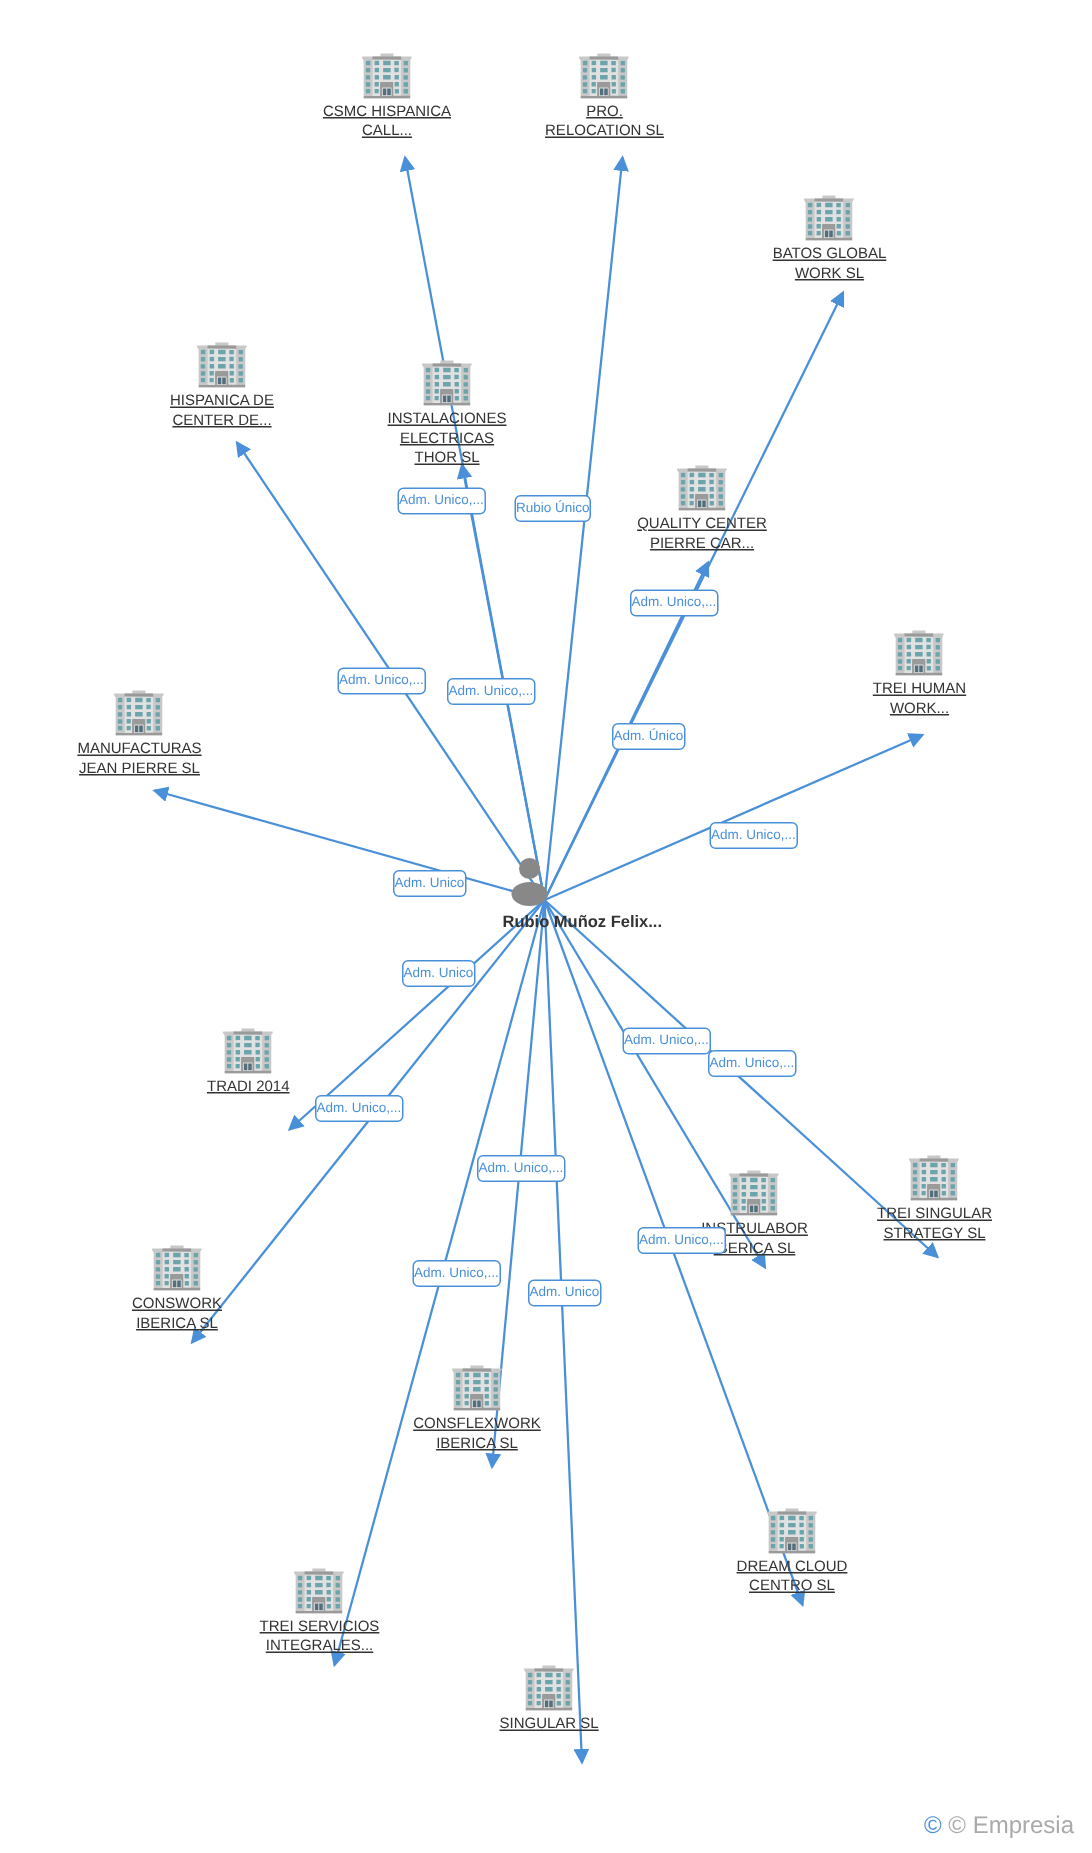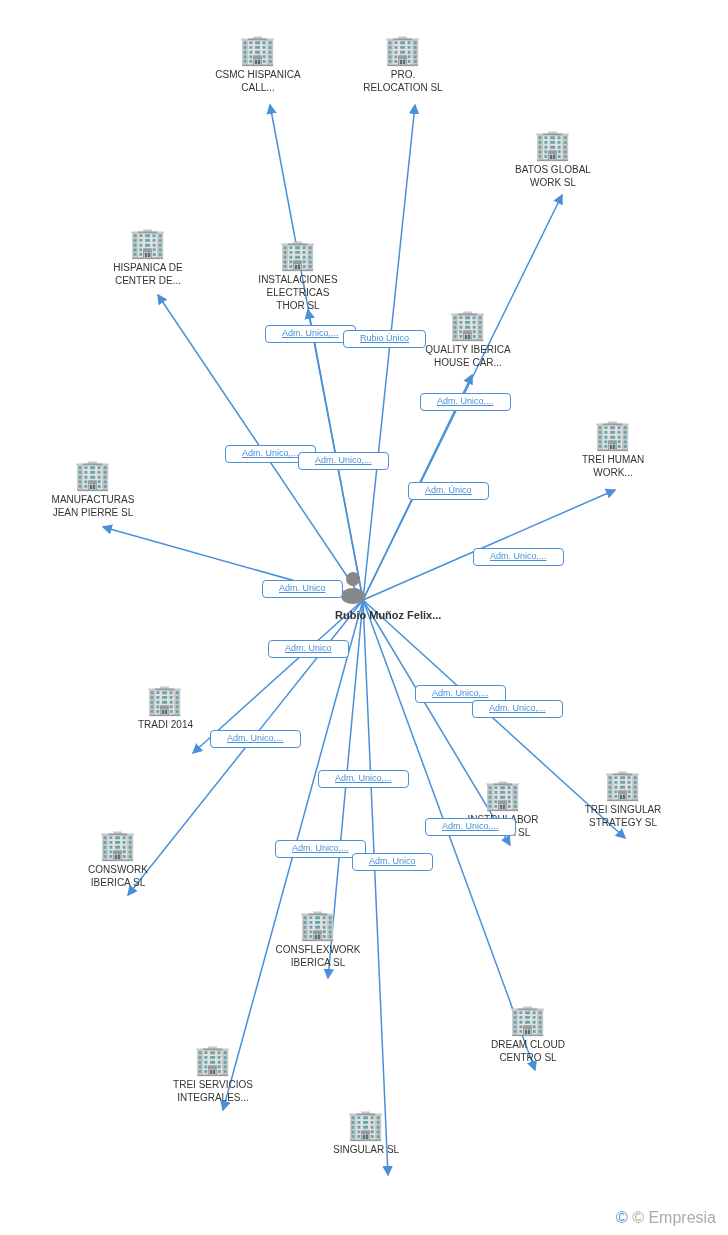--- a/index.html
+++ b/index.html
@@ -37,20 +37,21 @@
     }
     .building-icon.orange {
       color: #e05a20;
     }
     .node-label {
       font-size: 10px;
       color: #333;
       margin-top: 3px;
       line-height: 1.3;
       max-width: 90px;
+      text-decoration: underline;
     }
     .center-node {
       position: absolute;
       display: flex;
       flex-direction: column;
       align-items: flex-start;
       text-align: center;
     }
     .person-icon {
       width: 36px;
@@ -61,27 +62,26 @@
       color: #333;
       margin-top: 4px;
       font-weight: bold;
       line-height: 1.3;
     }
     .role-badge {
       position: absolute;
       background: #fff;
       border: 1.5px solid #4a90d9;
       border-radius: 4px;
-      padding: 2px 16px;
+      padding: 2px 0;
       font-size: 9px;
       color: #4a90d9;
       text-align: center;
       line-height: 1.3;
       white-space: nowrap;
-      text-decoration: underline;
     }
     .watermark {
       position: absolute;
       bottom: 8px;
       right: 12px;
       font-size: 16px;
       color: #aaa;
     }
     .watermark span.copy {
       color: #4a90d9;
@@ -142,21 +142,21 @@
     <div class="node" style="left: 103px; top: 228px;">
       <div class="building-icon" style="font-size: 30px;">🏢</div>
       <div class="node-label">HISPANICA DE CENTER DE...</div>
     </div>
     <div class="node" style="left: 253px; top: 240px;">
       <div class="building-icon" style="font-size: 30px;">🏢</div>
       <div class="node-label">INSTALACIONES ELECTRICAS THOR SL</div>
     </div>
     <div class="node" style="left: 423px; top: 310px;">
       <div class="building-icon" style="font-size: 30px;">🏢</div>
-      <div class="node-label">QUALITY IBERICA HOUSE CAR...</div>
+      <div class="node-label">QUALITY CENTER PIERRE CAR...</div>
     </div>
     <div class="node" style="left: 568px; top: 420px;">
       <div class="building-icon" style="font-size: 30px;">🏢</div>
       <div class="node-label">TREI HUMAN WORK...</div>
     </div>
     <div class="node" style="left: 48px; top: 460px;">
       <div class="building-icon" style="font-size: 30px;">🏢</div>
       <div class="node-label">MANUFACTURAS JEAN PIERRE SL</div>
     </div>
     <div class="node" style="left: 138px; top: 685px;">

